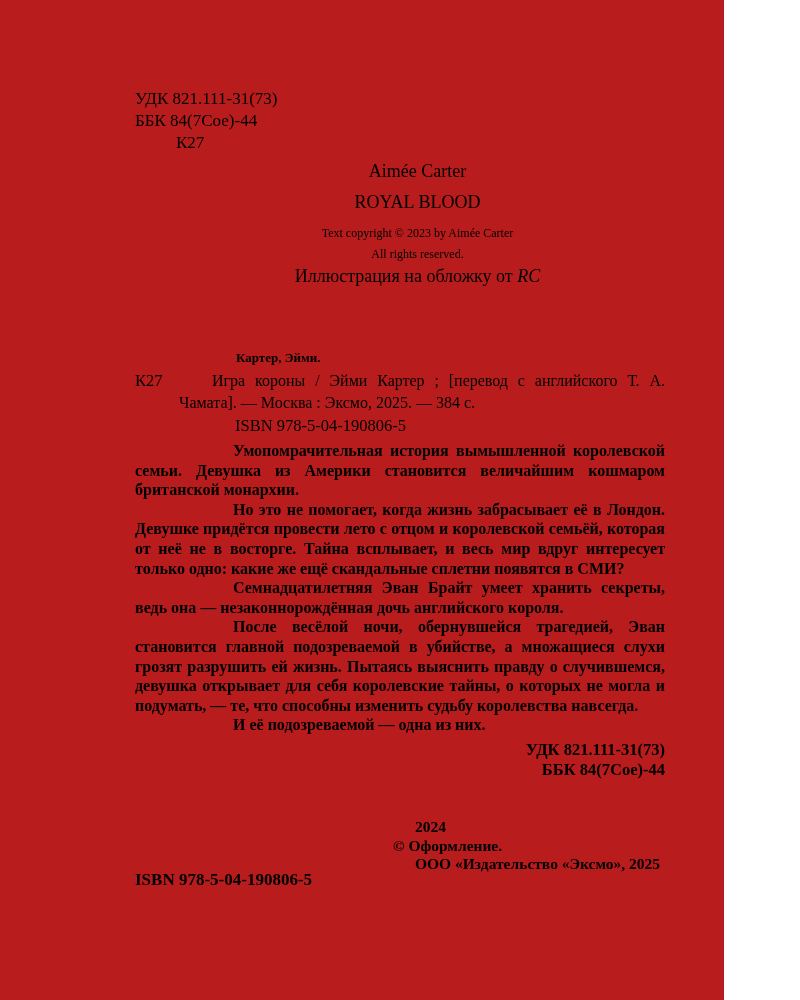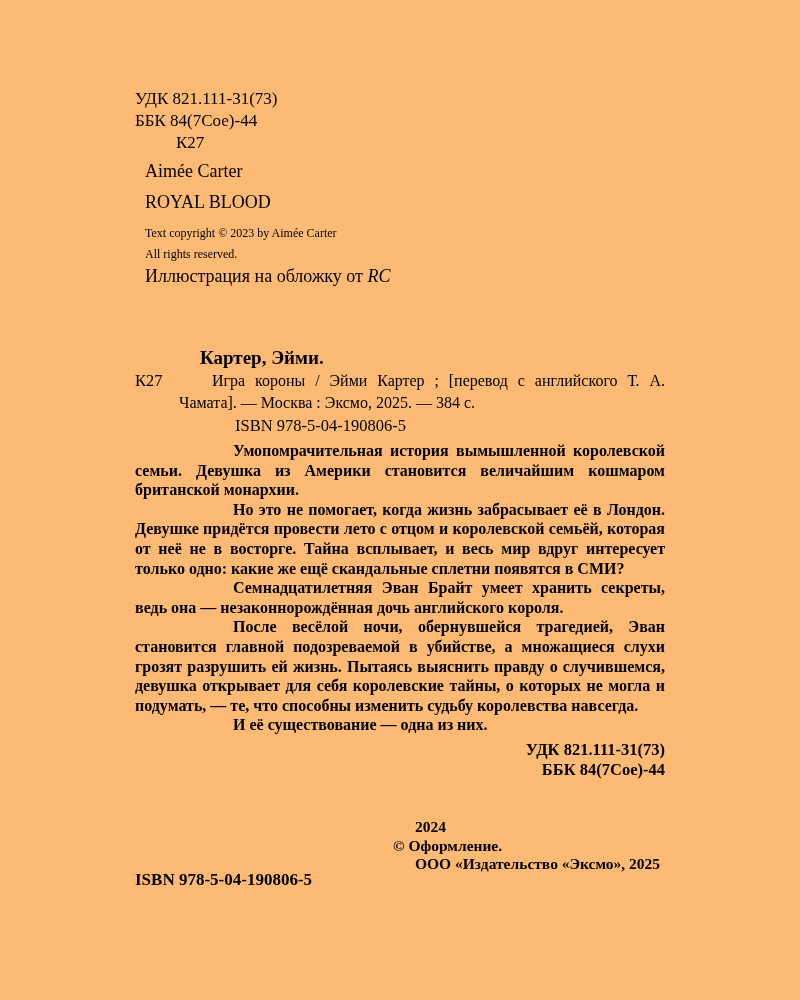--- a/index.html
+++ b/index.html
@@ -3,62 +3,62 @@
 <meta charset="utf-8">
 <style>
   * { margin: 0; padding: 0; box-sizing: border-box; }
   html, body { background: #ffffff; }
   body {
     font-family: "Liberation Serif", "DejaVu Serif", serif;
     color: #000;
   }
   .page {
     position: relative;
-    width: 800px;
+    width: 724px;
     height: 1000px;
-    background: #fdba74;
+    background: #b91c1c;
     overflow: hidden;
   }
   
   .top-codes {
     position: absolute;
     left: 135px;
     top: 88px;
     font-size: 17px;
     line-height: 22px;
   }
   .top-codes .k-index { margin-left: 41px; }
 
   
   .center-block {
     position: absolute;
     left: 145px;
     top: 160px;
     width: 545px;
-    text-align: left;
+    text-align: center;
   }
   .orig-author { font-size: 18px; line-height: 22px; }
   .orig-title  { font-size: 18px; line-height: 22px; margin-top: 9px; }
   .copyright-line { font-size: 12px; line-height: 21px; }
   .copyright-first { margin-top: 10px; }
   .illustration-line { font-size: 18px; line-height: 22px; margin-top: 0; }
   .italic { font-style: italic; }
 
   
   .main-col {
     position: absolute;
     left: 135px;
     top: 347px;
     width: 530px;
   }
   .catalog-author {
     font-weight: bold;
-    font-size: 19px;
+    font-size: 13px;
     line-height: 22px;
-    margin-left: 65px;
+    margin-left: 101px;
   }
   .catalog-entry { position: relative; margin-top: 1px; }
   .k-hang {
     position: absolute;
     left: 0;
     top: 0;
     font-size: 16.5px;
     line-height: 22px;
   }
   .record {
@@ -135,21 +135,21 @@
       <span class="k-hang">К27</span>
       <p class="record">Игра короны / Эйми Картер ; [перевод с английского Т. А. Чамата]. — Москва : Эксмо, 2025. — 384 с.</p>
     </div>
     <div class="isbn-line">ISBN 978-5-04-190806-5</div>
 
     <div class="annotation">
       <p>Умопомрачительная история вымышленной королевской семьи. Девушка из Америки становится величайшим кошмаром британской монархии.</p>
       <p>Но это не помогает, когда жизнь забрасывает её в Лондон. Девушке придётся провести лето с отцом и королевской семьёй, которая от неё не в восторге. Тайна всплывает, и весь мир вдруг интересует только одно: какие же ещё скандальные сплетни появятся в СМИ?</p>
       <p>Семнадцатилетняя Эван Брайт умеет хранить секреты, ведь она — незаконнорождённая дочь английского короля.</p>
       <p>После весёлой ночи, обернувшейся трагедией, Эван становится главной подозреваемой в убийстве, а множащиеся слухи грозят разрушить ей жизнь. Пытаясь выяснить правду о случившемся, девушка открывает для себя королевские тайны, о которых не могла и подумать, — те, что способны изменить судьбу королевства навсегда.</p>
-      <p>И её существование — одна из них.</p>
+      <p>И её подозреваемой — одна из них.</p>
     </div>
 
     <div class="right-codes">
       <div>УДК 821.111-31(73)</div>
       <div>ББК 84(7Сое)-44</div>
     </div>
   </div>
 
   <div class="credits">
     <div class="credit-indent">2024</div>

